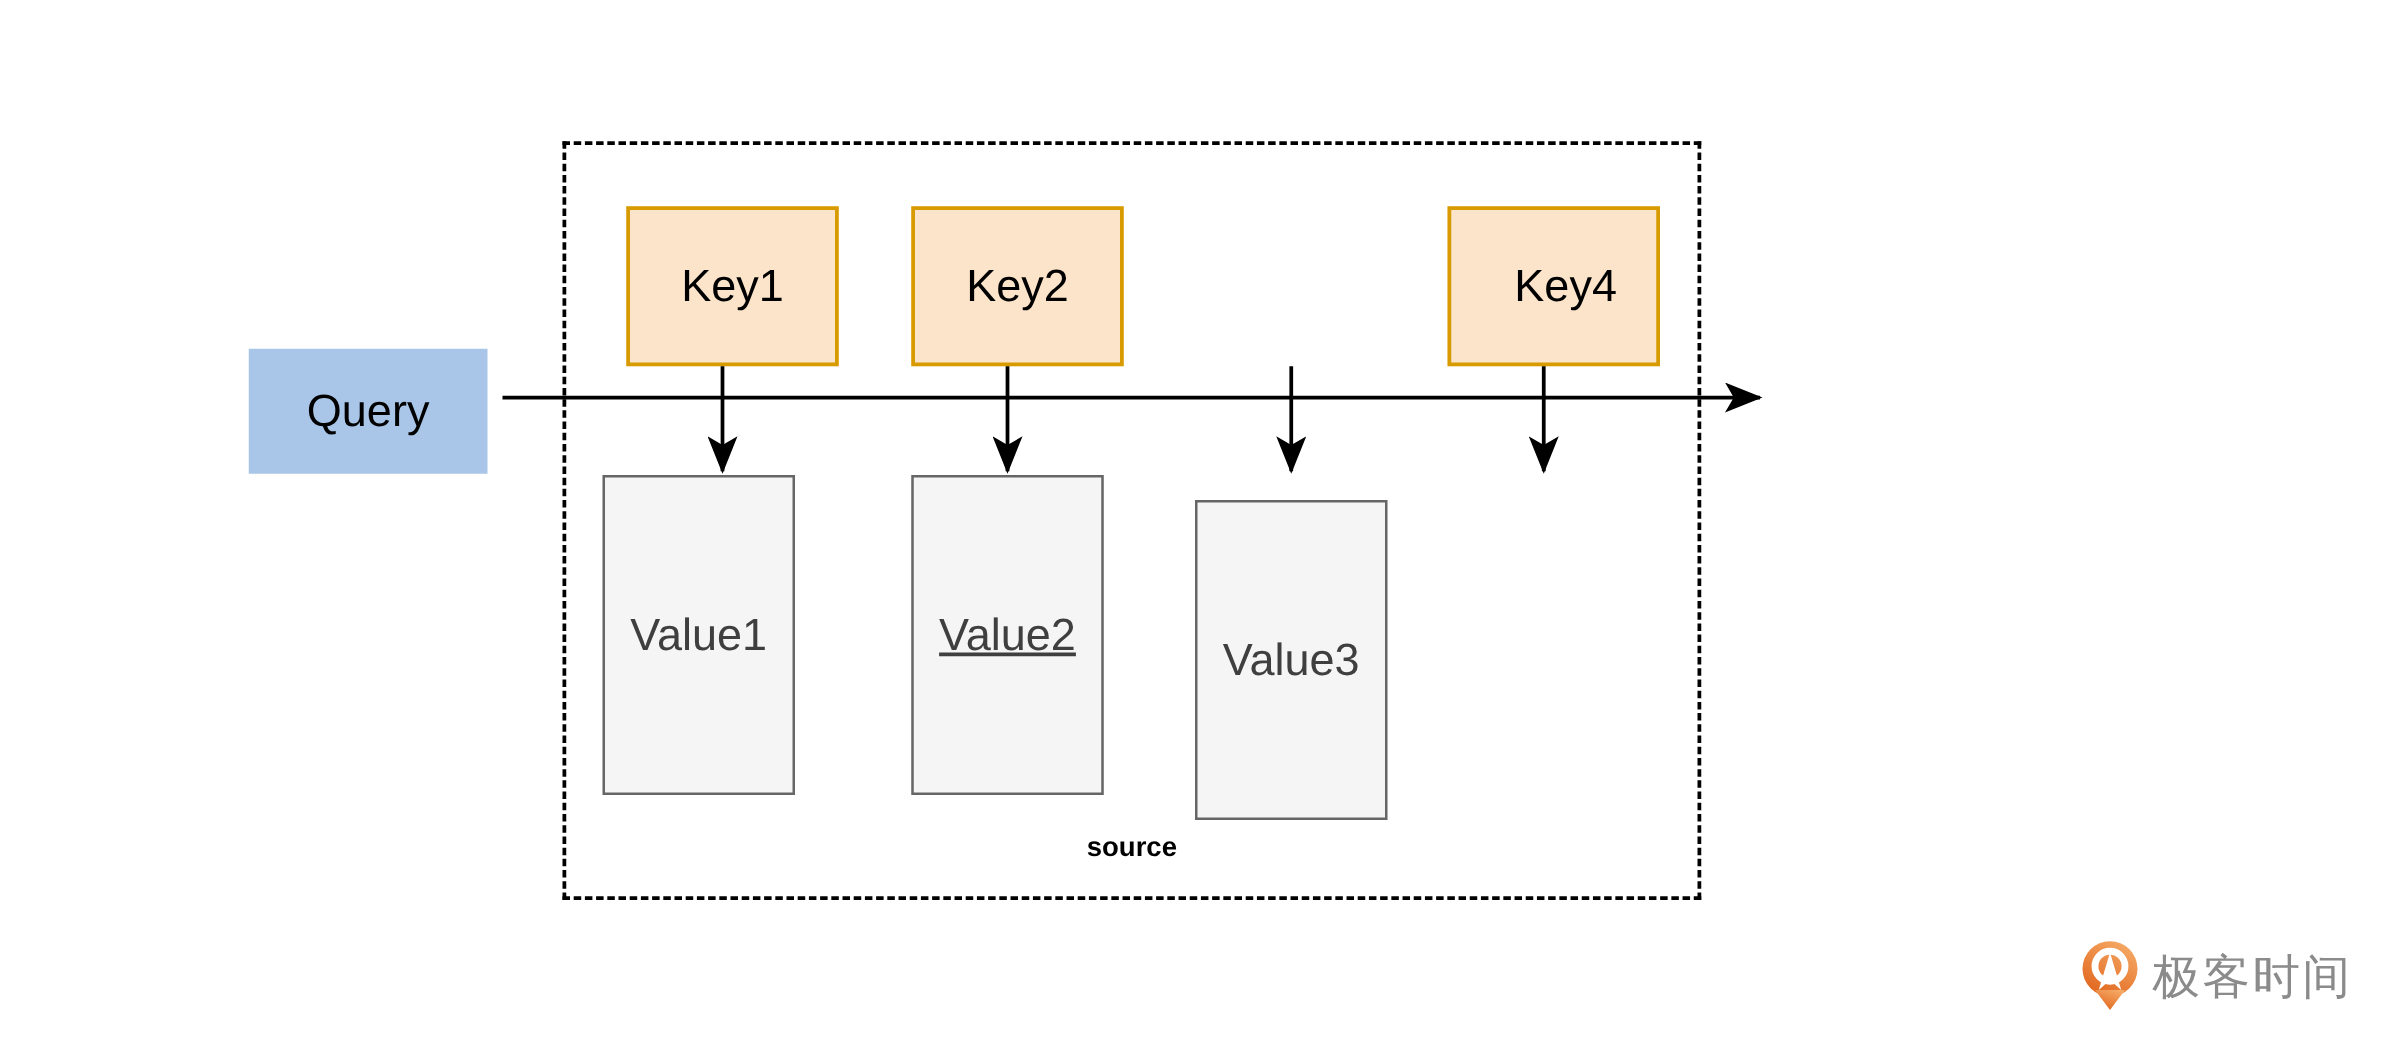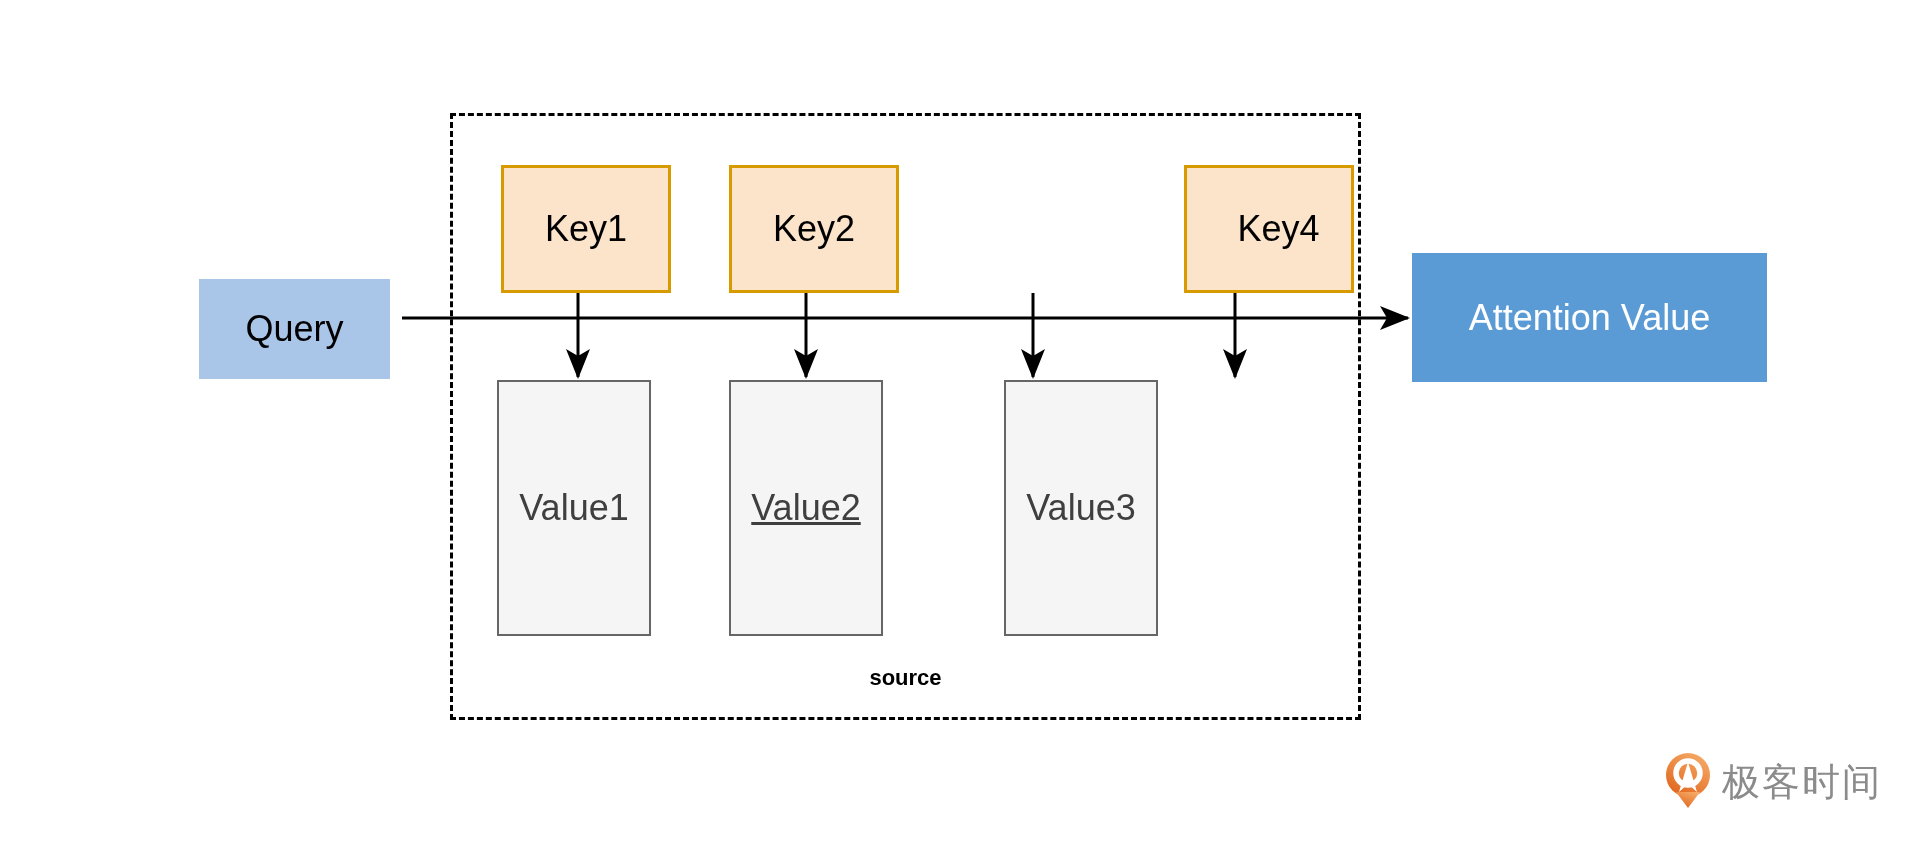--- a/index.html
+++ b/index.html
@@ -36,27 +36,27 @@
     border:3px dashed var(--source-border);
   }
   .source-label{
     position:absolute;left:0;right:0;bottom:26px;
     text-align:center;font-size:22px;font-weight:bold;color:#000;
   }
   .key{
     top:165px;width:170px;height:128px;
     background:var(--key-fill);border:3px solid var(--key-border);
   }
-  .key1{left:501px;} .key2{left:729px;} .key3{left:956px;} .key4{left:1184px;padding-left:19px;}
+  .key1{left:501px;} .key2{left:729px;} .key3{left:956px;} .key4{left:1158px;padding-left:19px;}
   .value{
     top:380px;width:154px;height:256px;
     background:var(--value-fill);border:2px solid var(--value-border);
     color:var(--value-text);
   }
-  .value1{left:497px;} .value2{left:729px;text-decoration:underline;} .value3{left:1004px;} .value4{left:1158px;}
+  .value1{left:482px;} .value2{left:729px;text-decoration:underline;} .value3{left:956px;margin-top:20px;} .value4{left:1158px;}
   .attention{
     left:1412px;top:253px;width:355px;height:129px;
     background:var(--attention-fill);color:var(--attention-text);
   }
   .arrows{position:absolute;left:0;top:0;width:1920px;height:844px;pointer-events:none;}
   .arrow-line{stroke:var(--arrow);stroke-width:3;}
   .arrow-head{fill:var(--arrow);}
 
   .logo{
     position:absolute;left:1664px;top:752px;
@@ -93,23 +93,20 @@
   <div class="node value value1">
     <span>Value1</span>
   </div>
   <div class="node value value2">
     <span>Value2</span>
   </div>
   <div class="node value value3">
     <span>Value3</span>
   </div>
 
-  <div class="node attention">
-    <span>Attention Value</span>
-  </div>
 
   <svg class="arrows" viewBox="0 0 1920 844" xmlns="http://www.w3.org/2000/svg">
     <defs>
       <marker id="arrowhead" markerUnits="userSpaceOnUse" markerWidth="30" markerHeight="24" viewBox="0 0 30 24" refX="28" refY="12" orient="auto">
         <path class="arrow-head" d="M0,0 L30,12 L0,24 L7,12 Z"></path>
       </marker>
     </defs>
     <line class="arrow-line" x1="402" y1="318" x2="1408" y2="318" marker-end="url(#arrowhead)"></line>
     <line class="arrow-line" x1="578" y1="293" x2="578" y2="377" marker-end="url(#arrowhead)"></line>
     <line class="arrow-line" x1="806" y1="293" x2="806" y2="377" marker-end="url(#arrowhead)"></line>

